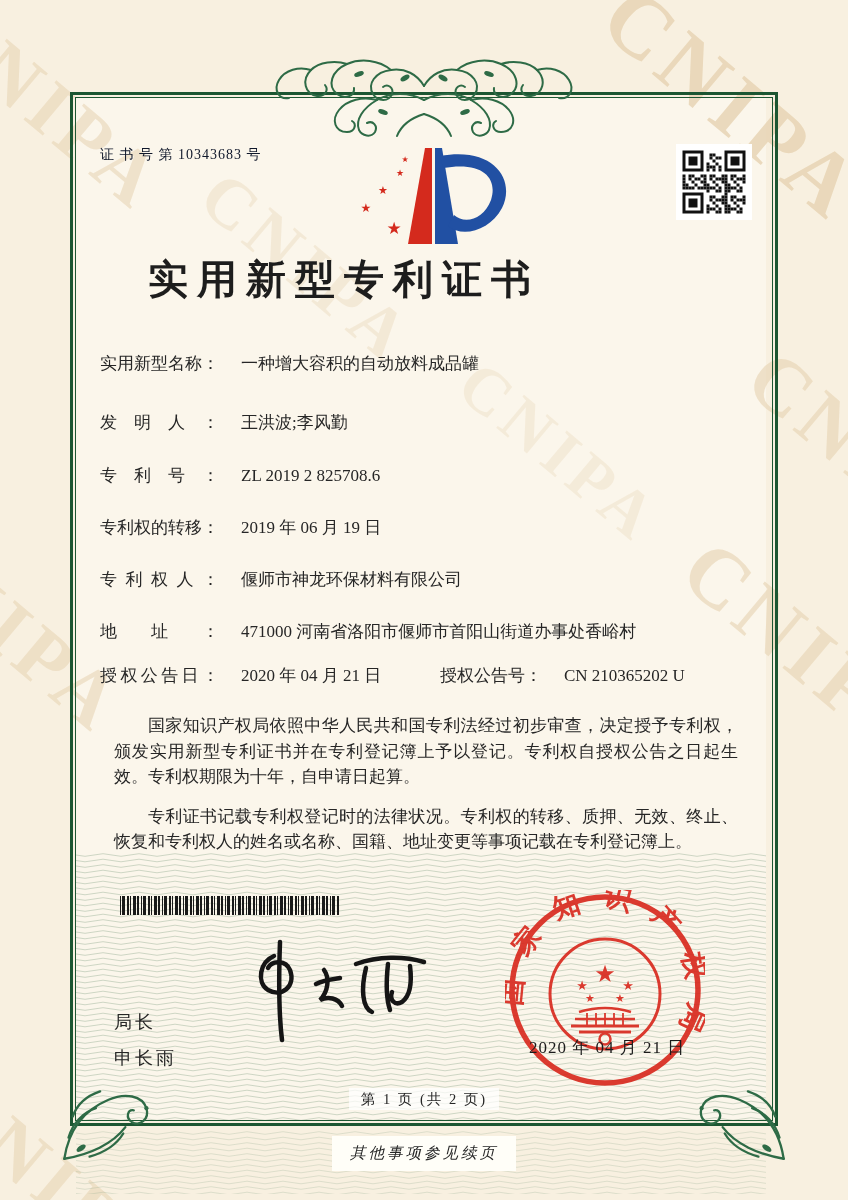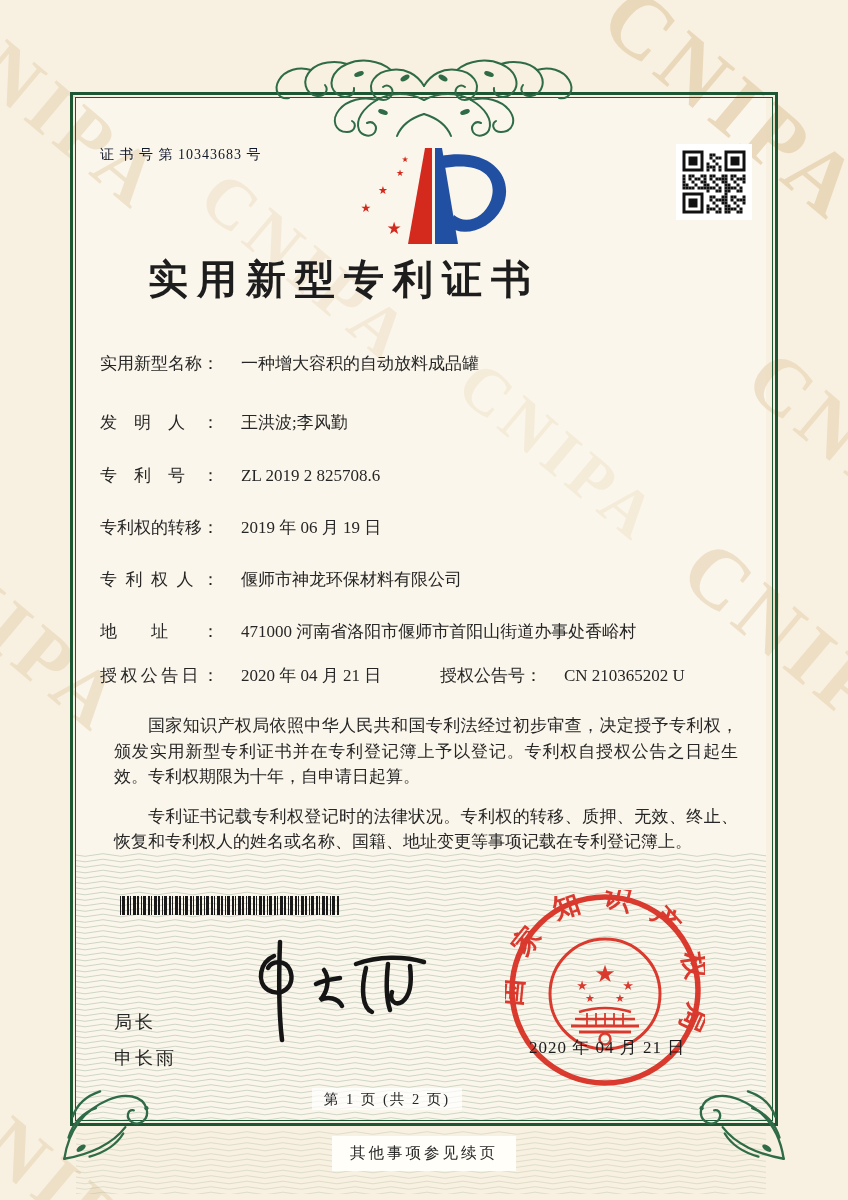--- a/index.html
+++ b/index.html
@@ -29,24 +29,24 @@
   .fvalue{margin-left:22px;}
   #grant-no{position:absolute;left:340px;top:0;text-align:center;}
   #paras{left:100px;top:699px;width:652px;z-index:5;}
   #paras p{margin:14px;text-indent:2em;font-size:17px;line-height:25.5px;text-align:justify;}
   #barcode{left:120px;top:896px;z-index:5;}
   #director{left:114px;top:964px;font-size:18px;letter-spacing:3px;z-index:5;line-height:36px;margin-top:40px;}
   #signature{left:228px;top:936px;z-index:6;}
   #seal{left:505px;top:890px;z-index:6;}
   #seal-date{left:512px;top:1036px;width:190px;text-align:center;font-size:17px;
              letter-spacing:1px;color:#1b1b1b;z-index:7;}
-  #page-no{left:0;top:1090px;width:774px;text-align:center;font-size:14.5px;z-index:5;}
+  #page-no{left:0;top:1090px;width:848px;text-align:center;font-size:14.5px;z-index:5;}
   #page-no span{background:rgba(255,255,255,.72);padding:3px 12px;letter-spacing:2px;}
   #note{left:0;top:1136px;width:848px;text-align:center;z-index:5;}
-  #note span{display:inline-block;background:#fffef8;padding:7px 18px;font-size:15.5px;letter-spacing:3px;}
+  #note span{display:inline-block;background:#fffef8;padding:7px 18px;font-size:15.5px;letter-spacing:3px;font-style:italic;}
   #qr{left:676px;top:144px;width:76px;height:76px;background:#fff;z-index:5;}
   #logo{left:336px;top:136px;z-index:5;}
 </style>
 </head>
 <body>
 
 <div id="page">
 
   <div id="interior" class="abs"></div>
 

